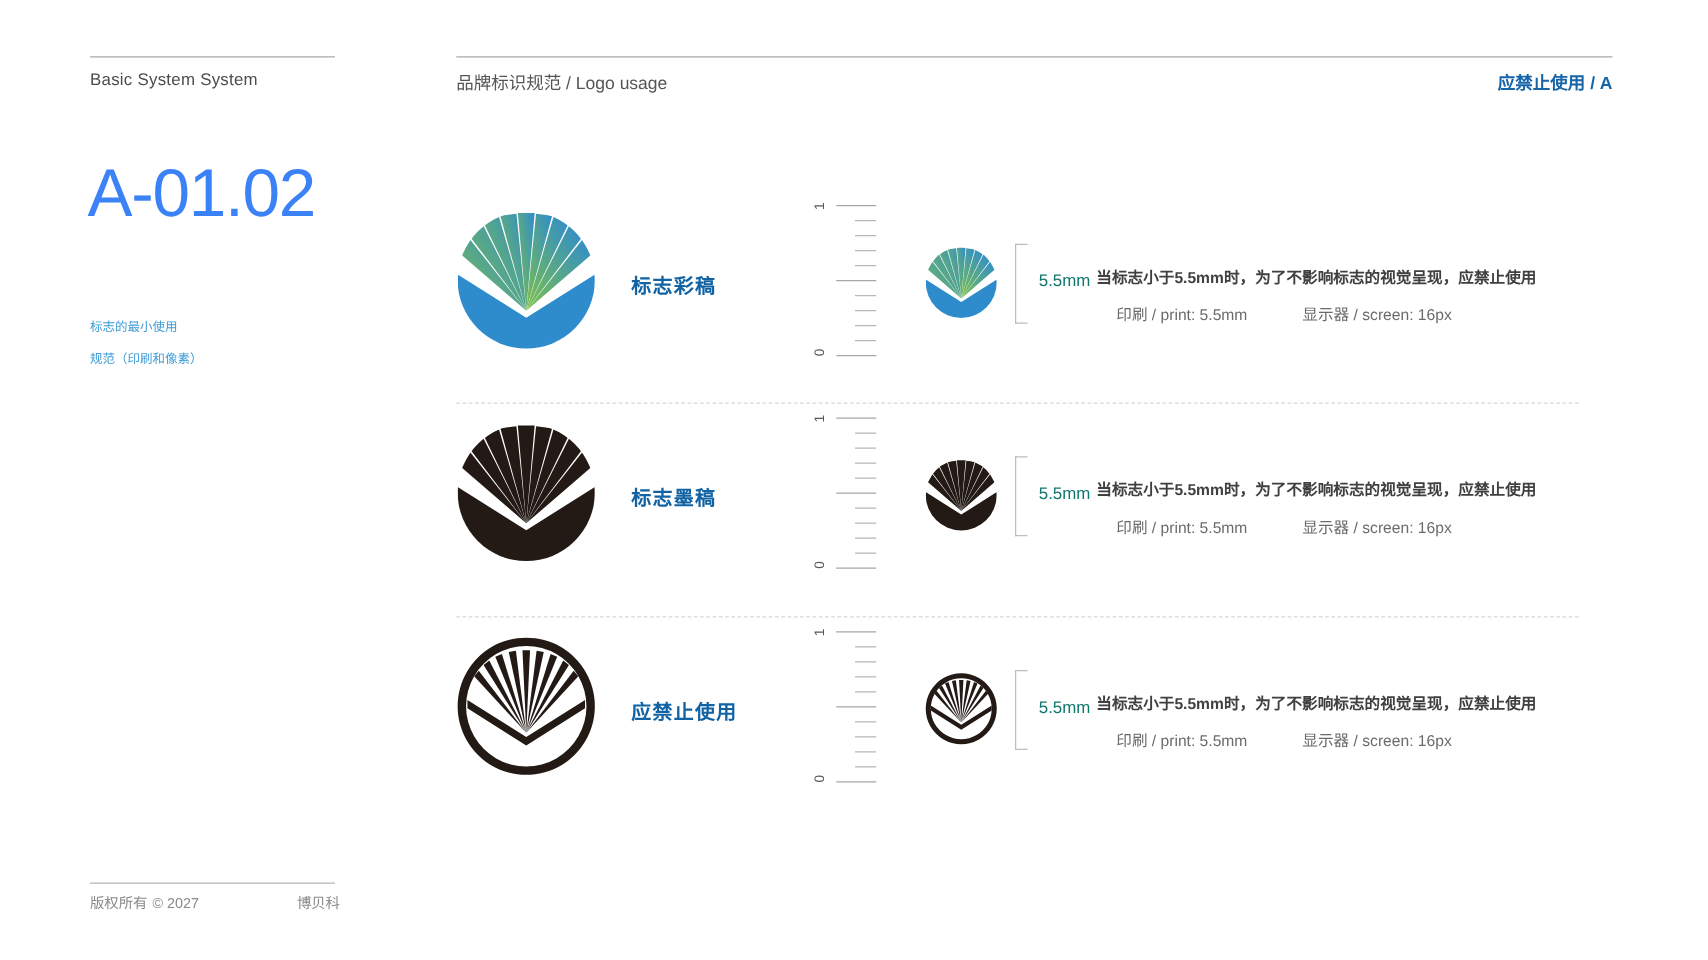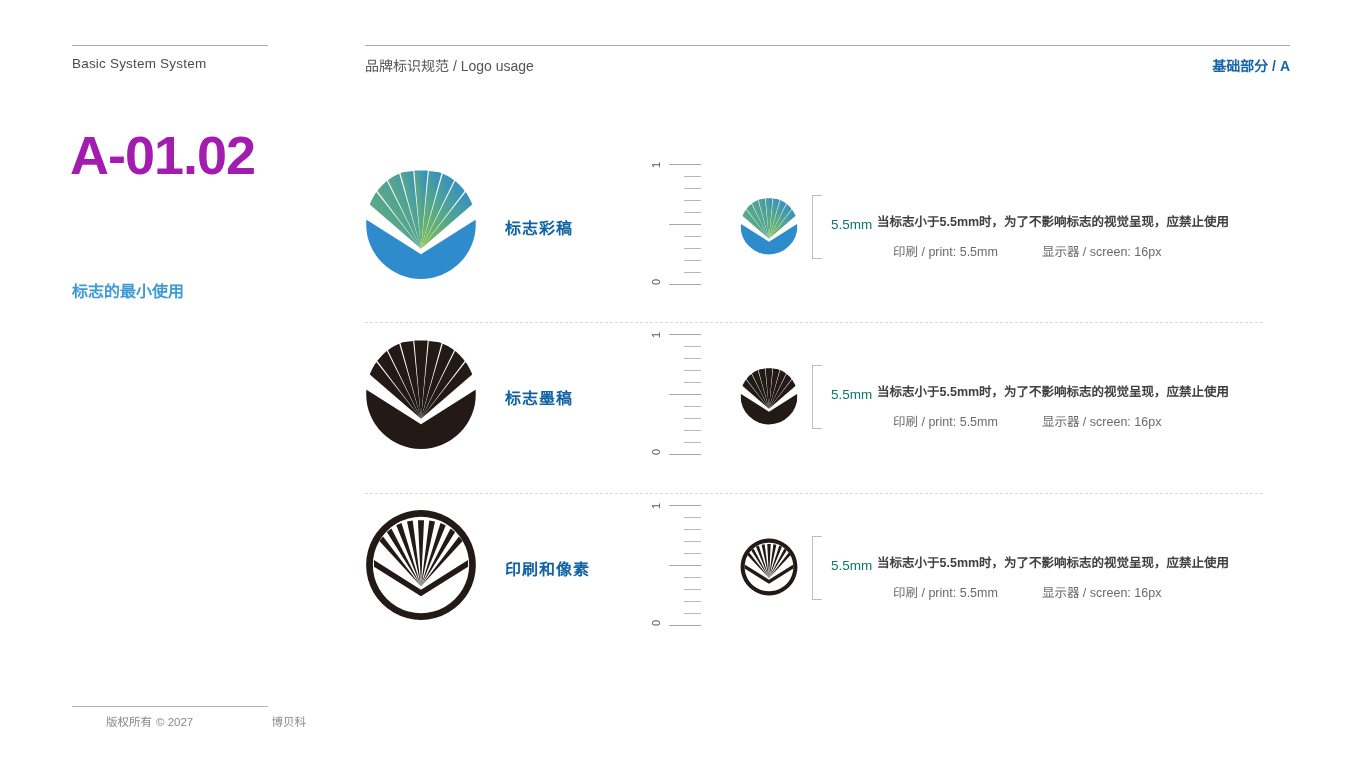--- a/index.html
+++ b/index.html
@@ -71,33 +71,33 @@
     color: #1565a8;
     white-space: nowrap;
   }
 
   
   .code-title {
     position: absolute;
     left: 70px;
     top: 128px;
     font-size: 54px;
-    font-weight: bold;
+    font-weight: normal;
     letter-spacing: -1px;
-    color: #a21caf;
+    color: #3b82f6;
     line-height: 1;
     white-space: nowrap;
   }
   .side-sub {
     position: absolute;
     left: 72px;
-    top: 279px;
+    top: 250px;
     width: 215px;
-    font-size: 16px;
-    font-weight: bold;
+    font-size: 10px;
+    font-weight: normal;
     line-height: 25px;
     color: #3d9bd6;
   }
   .side-body {
     position: absolute;
     left: 72px;
     top: 332px;
     width: 200px;
     font-size: 11.5px;
     line-height: 25px;
@@ -117,21 +117,20 @@
   .foot {
     position: absolute;
     left: 72px;
     top: 713px;
     width: 200px;
     font-size: 11.5px;
     color: #8a8a8a;
     display: flex;
     justify-content: space-between;
     align-items: baseline;
-    margin-left: 34px;
   }
   .foot .f-a { margin-right: 4px; }
   .foot .f-b { flex: 1; }
 
   
   .row {
     position: absolute;
     left: 365px;
     width: 925px;
     height: 170px;
@@ -246,25 +245,26 @@
 </head>
 <body>
 
 <div class="page">
 
   <div class="rule-left"></div>
   <div class="rule-right"></div>
 
   <div class="hdr-left">Basic System System</div>
   <div class="hdr-center">品牌标识规范 / Logo usage</div>
-  <div class="hdr-right">基础部分 / A</div>
+  <div class="hdr-right">应禁止使用 / A</div>
 
   <div class="code-title">A-01.02</div>
   <div class="side-sub">
     <div>标志的最小使用</div>
+    <div>规范（印刷和像素）</div>
   </div>
 
   <div class="foot-rule"></div>
   <div class="foot">
     <span class="f-a">版权所有</span>
     <span class="f-b">© 2027</span>
     <span class="f-c">博贝科</span>
   </div>
 
   <div class="divider d1"></div>
@@ -443,21 +443,21 @@
           <path d="M50 69 L27.9 14.6 L32.6 12.6 Z"></path>
           <path d="M50 69 L67.4 12.6 L72.1 14.6 Z"></path>
           <path d="M50 69 L19.5 20.5 L23.6 17.4 Z"></path>
           <path d="M50 69 L76.4 17.4 L80.5 20.5 Z"></path>
           <path d="M50 69 L12.8 28.5 L16.1 24.6 Z"></path>
           <path d="M50 69 L83.9 24.6 L87.2 28.5 Z"></path>
         </g>
       </svg>
     </div>
 
-    <div class="row-label">印刷和像素</div>
+    <div class="row-label">应禁止使用</div>
 
     <div class="ruler">
       <div class="rlabel" style="top:-4px">1</div>
       <div class="rlabel" style="top:113px">0</div>
       <div class="tick major" style="top:1px"></div>
       <div class="tick minor" style="top:13px"></div>
       <div class="tick minor" style="top:25px"></div>
       <div class="tick minor" style="top:37px"></div>
       <div class="tick minor" style="top:49px"></div>
       <div class="tick major" style="top:61px"></div>

